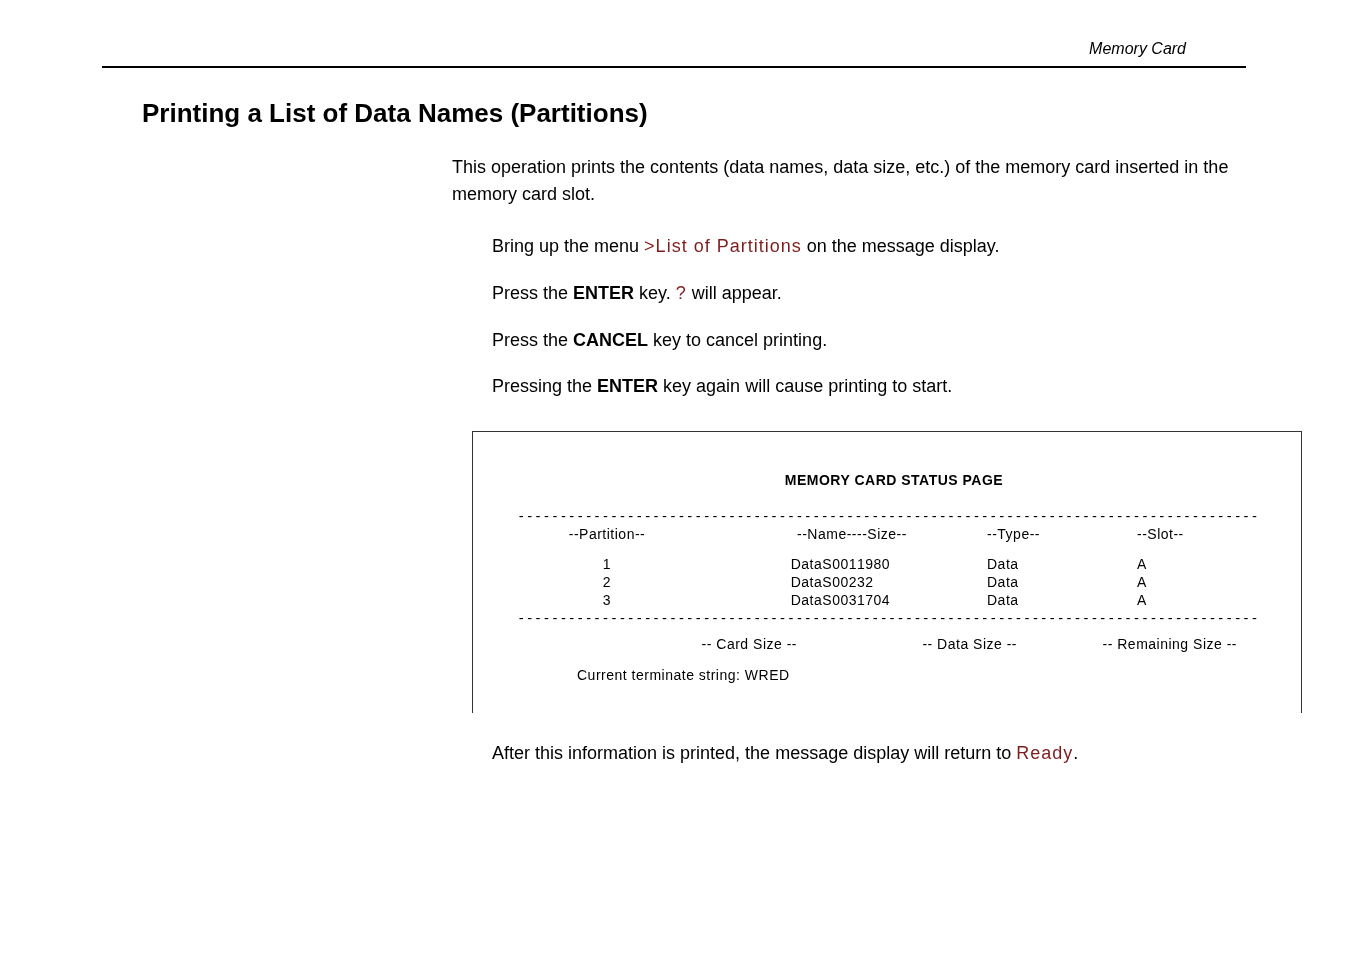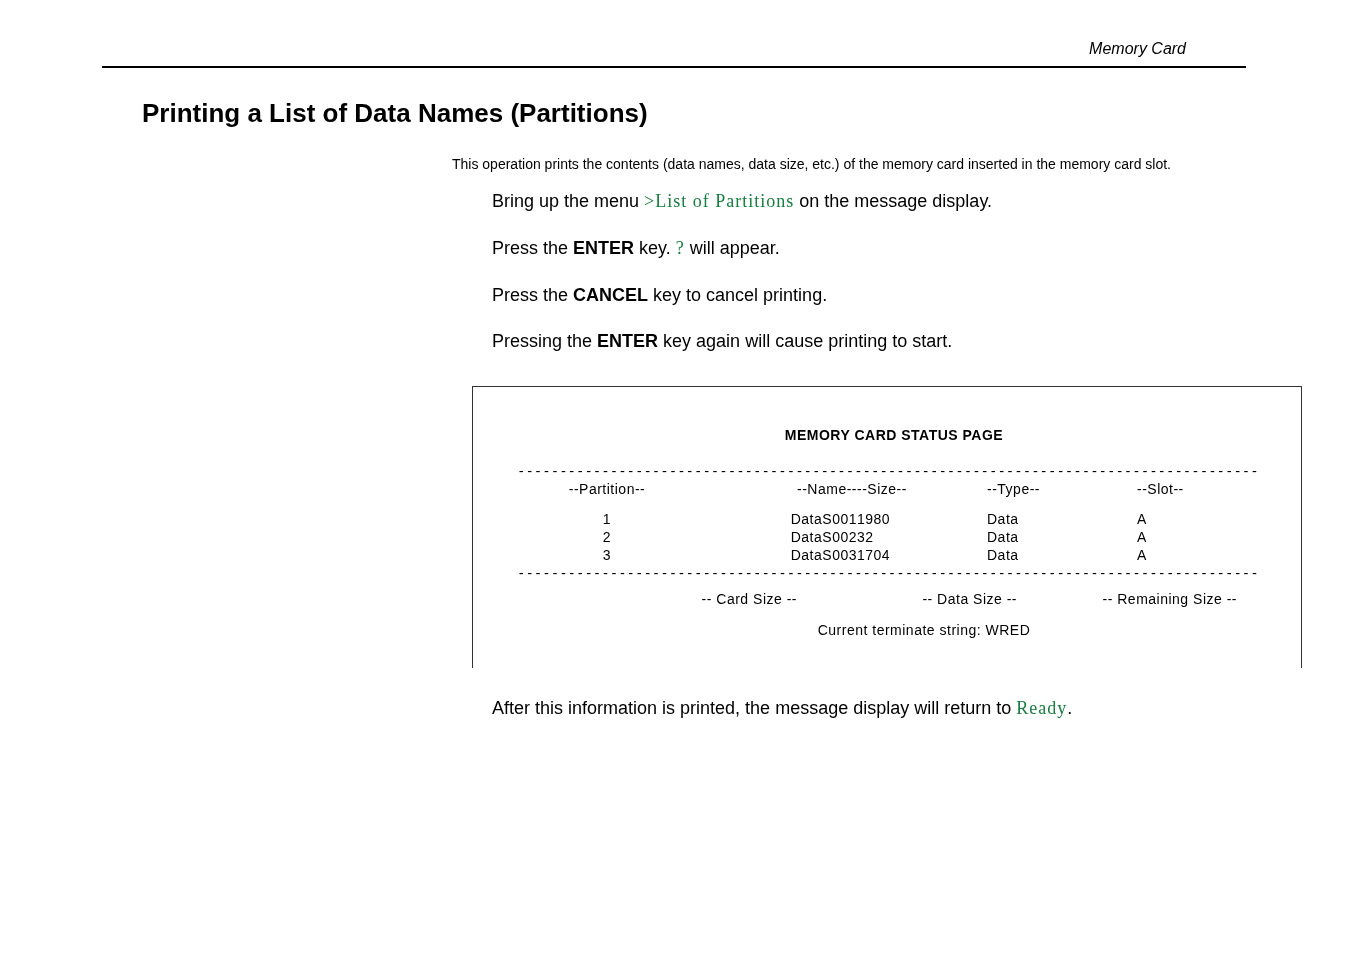--- a/index.html
+++ b/index.html
@@ -27,34 +27,34 @@
       border-top: 2px solid #000;
       margin: 0 0 30px 0;
     }
     h1 {
       font-size: 26px;
       font-weight: bold;
       margin: 10px 0 25px 40px;
     }
     .body-text {
       margin-left: 350px;
-      font-size: 14px;
+      font-size: 18px;
       line-height: 1.5;
-      margin-bottom: 12px;
+      margin-bottom: 24px;
     }
     .step {
       margin-left: 390px;
       font-size: 18px;
       margin-bottom: 18px;
       line-height: 1.6;
     }
     .dotmatrix {
-      font-family: Liberation Serif, serif;
+      font-family: Liberation Sans, sans-serif;
       letter-spacing: 1px;
-      color: #15803d;
+      color: #7f1d1d;
     }
     .bold {
       font-weight: bold;
     }
     .printout-box {
       margin: 30px 0 30px 370px;
       border: 1px solid #333;
       border-bottom: none;
       padding: 40px 30px 30px 44px;
       font-family: Helvetica, Arial, sans-serif;
@@ -90,21 +90,20 @@
       display: flex;
       font-size: 14px;
       margin: 2px 0;
       margin-left: 60px;
     }
     .sum-col { width: 220px; text-align: right; }
     .terminate-row {
       margin-top: 15px;
       margin-left: 60px;
       font-size: 14px;
-      text-align: center;
     }
     .footer-text {
       margin-left: 390px;
       font-size: 18px;
       margin-top: 30px;
     }
   </style>
 </head>
 <body>
 

